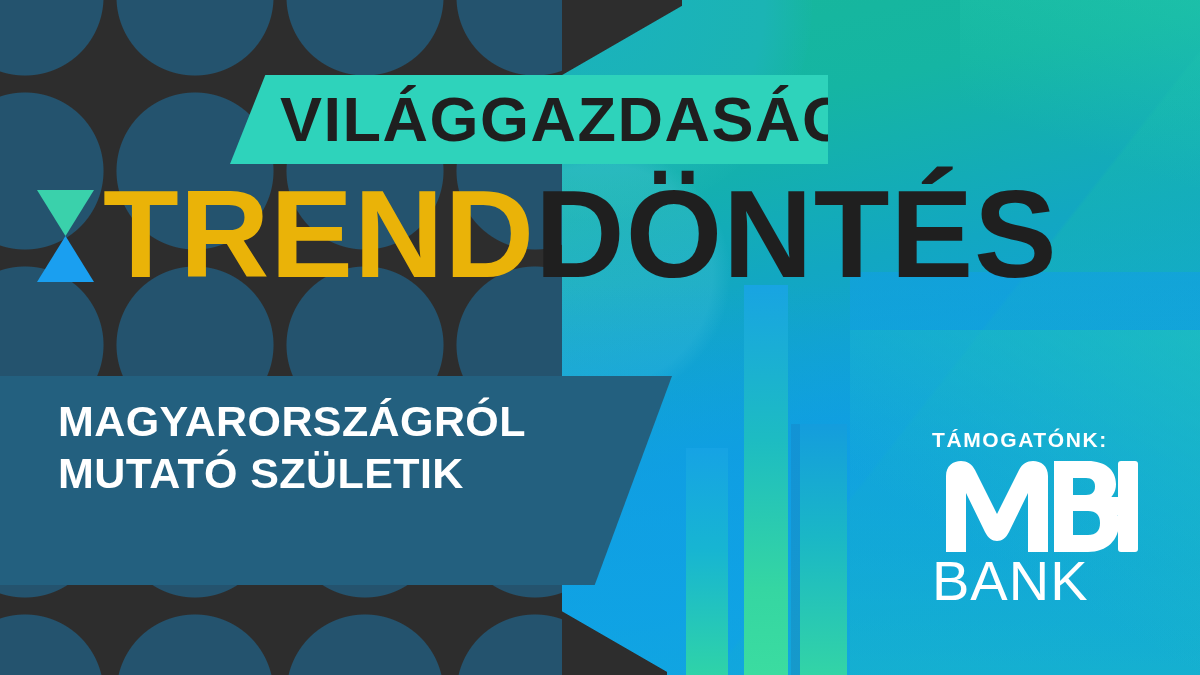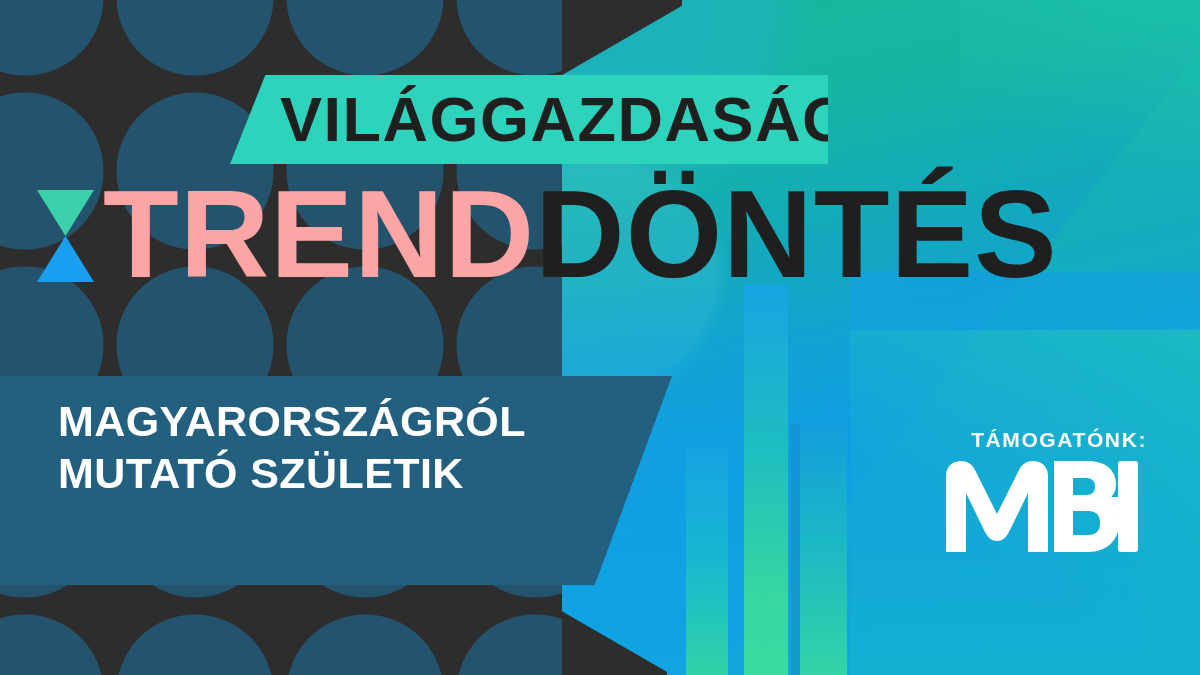--- a/index.html
+++ b/index.html
@@ -94,41 +94,41 @@
 
   
   .logo{position:absolute;left:37px;top:190px;width:57px;height:92px;z-index:7;}
 
   
   .wordmark{
     position:absolute;left:103px;top:172px;
     font-size:124px;font-weight:bold;letter-spacing:1px;
     line-height:1;white-space:nowrap;z-index:7;
   }
-  .wm-trend{color:#fca5a5;}
+  .wm-trend{color:#eab308;}
   .wm-mutato{color:#1f1f1f;}
 
   
   .headline-banner{
     position:absolute;left:0;top:376px;width:672px;height:209px;
     background:#23607f;
     clip-path:polygon(0% 0%, 100% 0%, 88.5% 100%, 0% 100%);
     z-index:8;
   }
   .headline{
     position:absolute;left:58px;top:395px;
     color:#ffffff;font-size:43px;font-weight:bold;
     line-height:1.22;letter-spacing:0.4px;
     z-index:9;white-space:nowrap;
   }
 
   
   .sponsor{
     position:absolute;left:932px;top:428px;width:215px;
-    z-index:9;text-align:right;
+    z-index:9;text-align:left;
   }
   .sponsor-label{
     color:#ffffff;font-size:21px;font-weight:bold;letter-spacing:1.6px;
     margin-bottom:8px;
   }
   .mbh-mark{display:block;margin:0 auto;}
   .bank-word{
     color:#ffffff;font-size:56px;font-weight:normal;letter-spacing:1px;
     line-height:1;margin-top:-2px;
   }
@@ -181,15 +181,16 @@
       <g fill="#ffffff">
 
         <path d="M4 92 V16 C4 6 11 1 19 1 C25 1 30 4 33 10 L55 54 L77 10 C80 4 85 1 91 1 C99 1 106 6 106 16 V92 H86 V33 L67 72 C64 78 60 81 55 81 C50 81 46 78 43 72 L24 33 V92 Z"></path>
 
         <path d="M112 92 V1 h34 c17 0 28 9 28 23 c0 8 -4 14 -11 18 c9 4 14 11 14 21 c0 17 -12 29 -31 29 Z M131 18 v17 h13 c6 0 9 -3 9 -8.5 c0 -5.5 -3 -8.5 -9 -8.5 Z M131 51 v24 h15 c8 0 12 -4 12 -12 c0 -8 -4 -12 -12 -12 Z"></path>
 
         <rect x="176" y="1" width="20" height="91" rx="3"></rect>
         <rect x="157" y="37" width="30" height="18"></rect>
       </g>
     </svg>
+    <div class="bank-word">BANK</div>
   </div>
 
 </div>
 
 </body></html>

